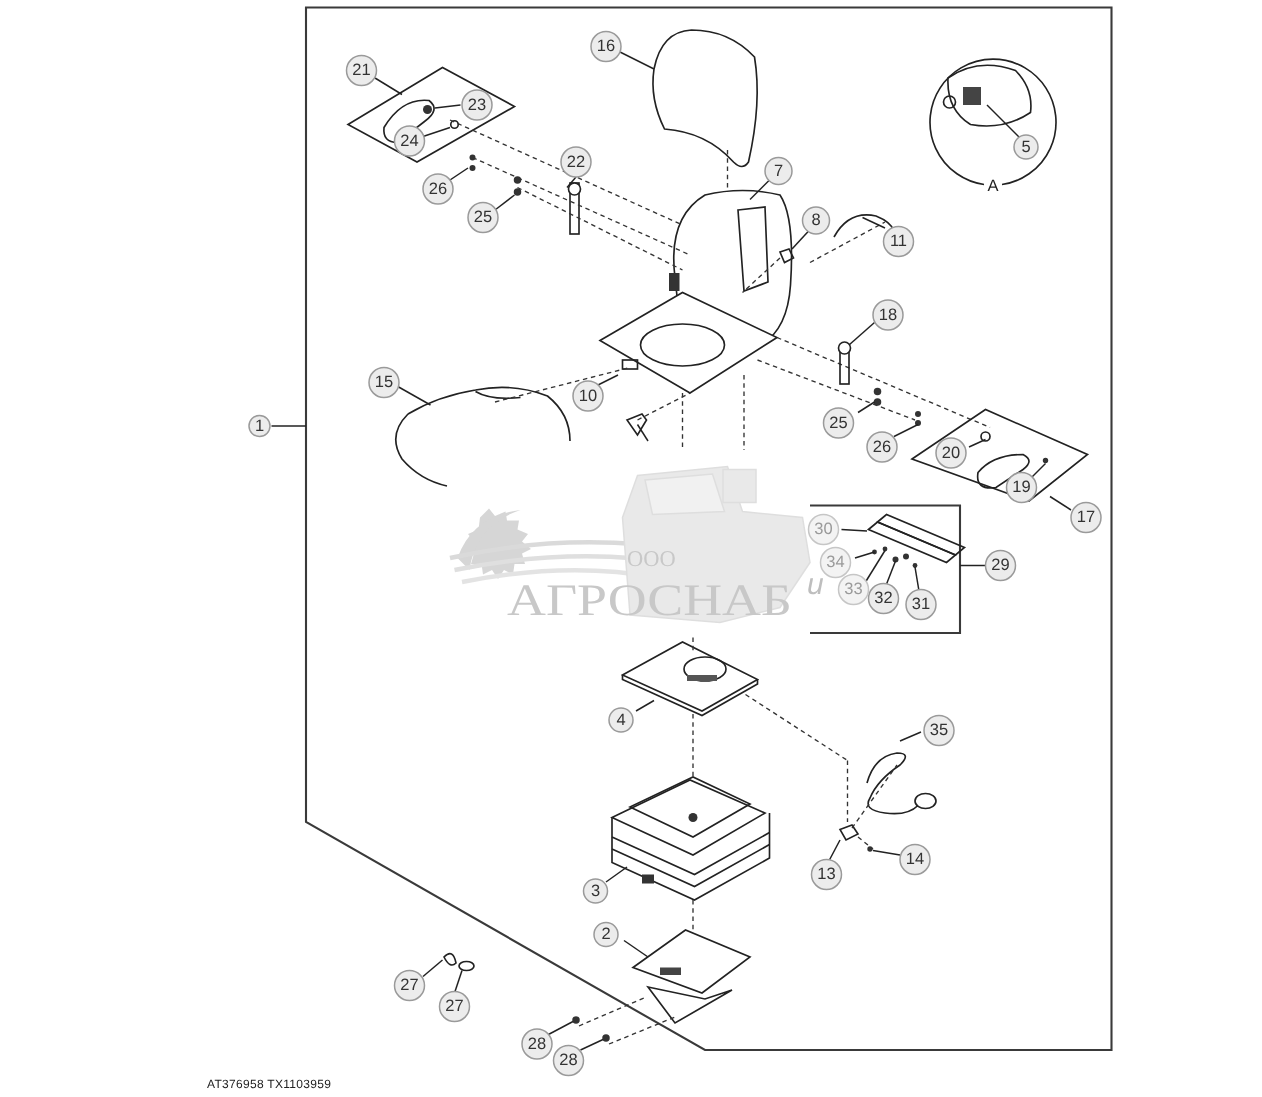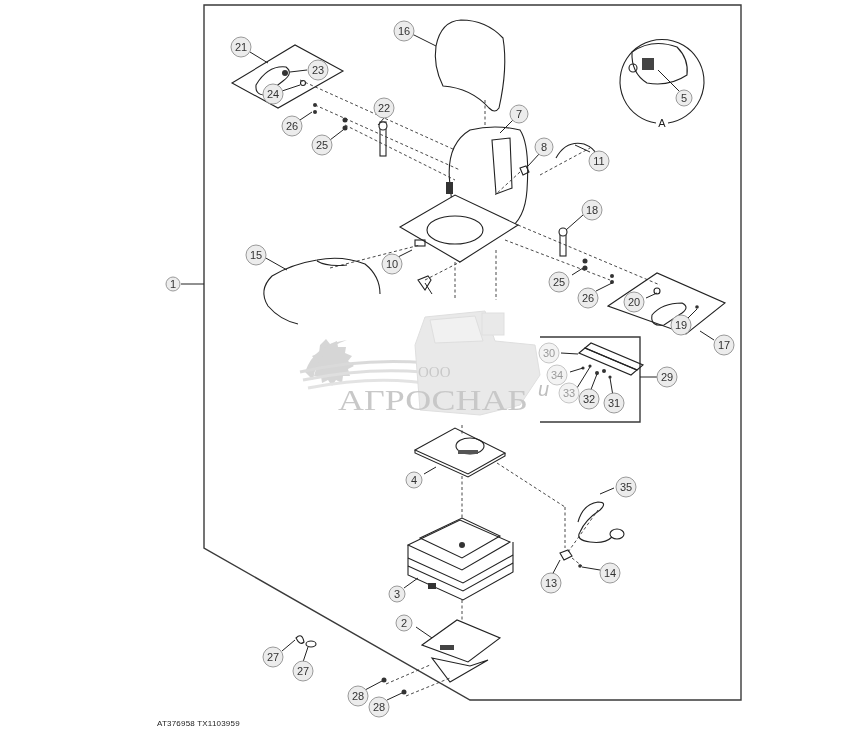--- a/index.html
+++ b/index.html
@@ -9,21 +9,21 @@
   .frame { fill:none; stroke:#3a3a3a; stroke-width:1.4; }
   .part { fill:none; stroke:#222; stroke-width:1.1; }
   .part-fill { fill:#fff; stroke:#222; stroke-width:1.1; }
   .dash { fill:none; stroke:#333; stroke-width:0.9; stroke-dasharray:3 2.5; }
   .leader { stroke:#222; stroke-width:1; }
   .callout-circle { fill:#ececec; stroke:#9a9a9a; stroke-width:1; }
   .callout-text { font-family:"Liberation Sans", sans-serif; font-size:11px; fill:#333; text-anchor:middle; dominant-baseline:central; }
   .callout-faded .callout-circle { fill:#f3f3f3; stroke:#c6c6c6; }
   .callout-faded .callout-text { fill:#9a9a9a; }
   .view-label { font-family:"Liberation Sans", sans-serif; font-size:11px; fill:#222; text-anchor:middle; }
-  .figure-id { position:absolute; left:157px; top:723px; transform:translateY(-50%); font-size:8px; color:#222; letter-spacing:0.2px; }
+  .figure-id { position:absolute; left:138px; top:723px; transform:translateY(-50%); font-size:8px; color:#222; letter-spacing:0.2px; }
   .wm-text { font-family:"Liberation Serif", serif; fill:#9c9c9c; }
 </style>
 </head>
 <body>
 
 <div id="stage">
 <svg width="841" height="731" viewBox="0 0 841 731" xmlns="http://www.w3.org/2000/svg">
 
   <g opacity="0.55">
 

